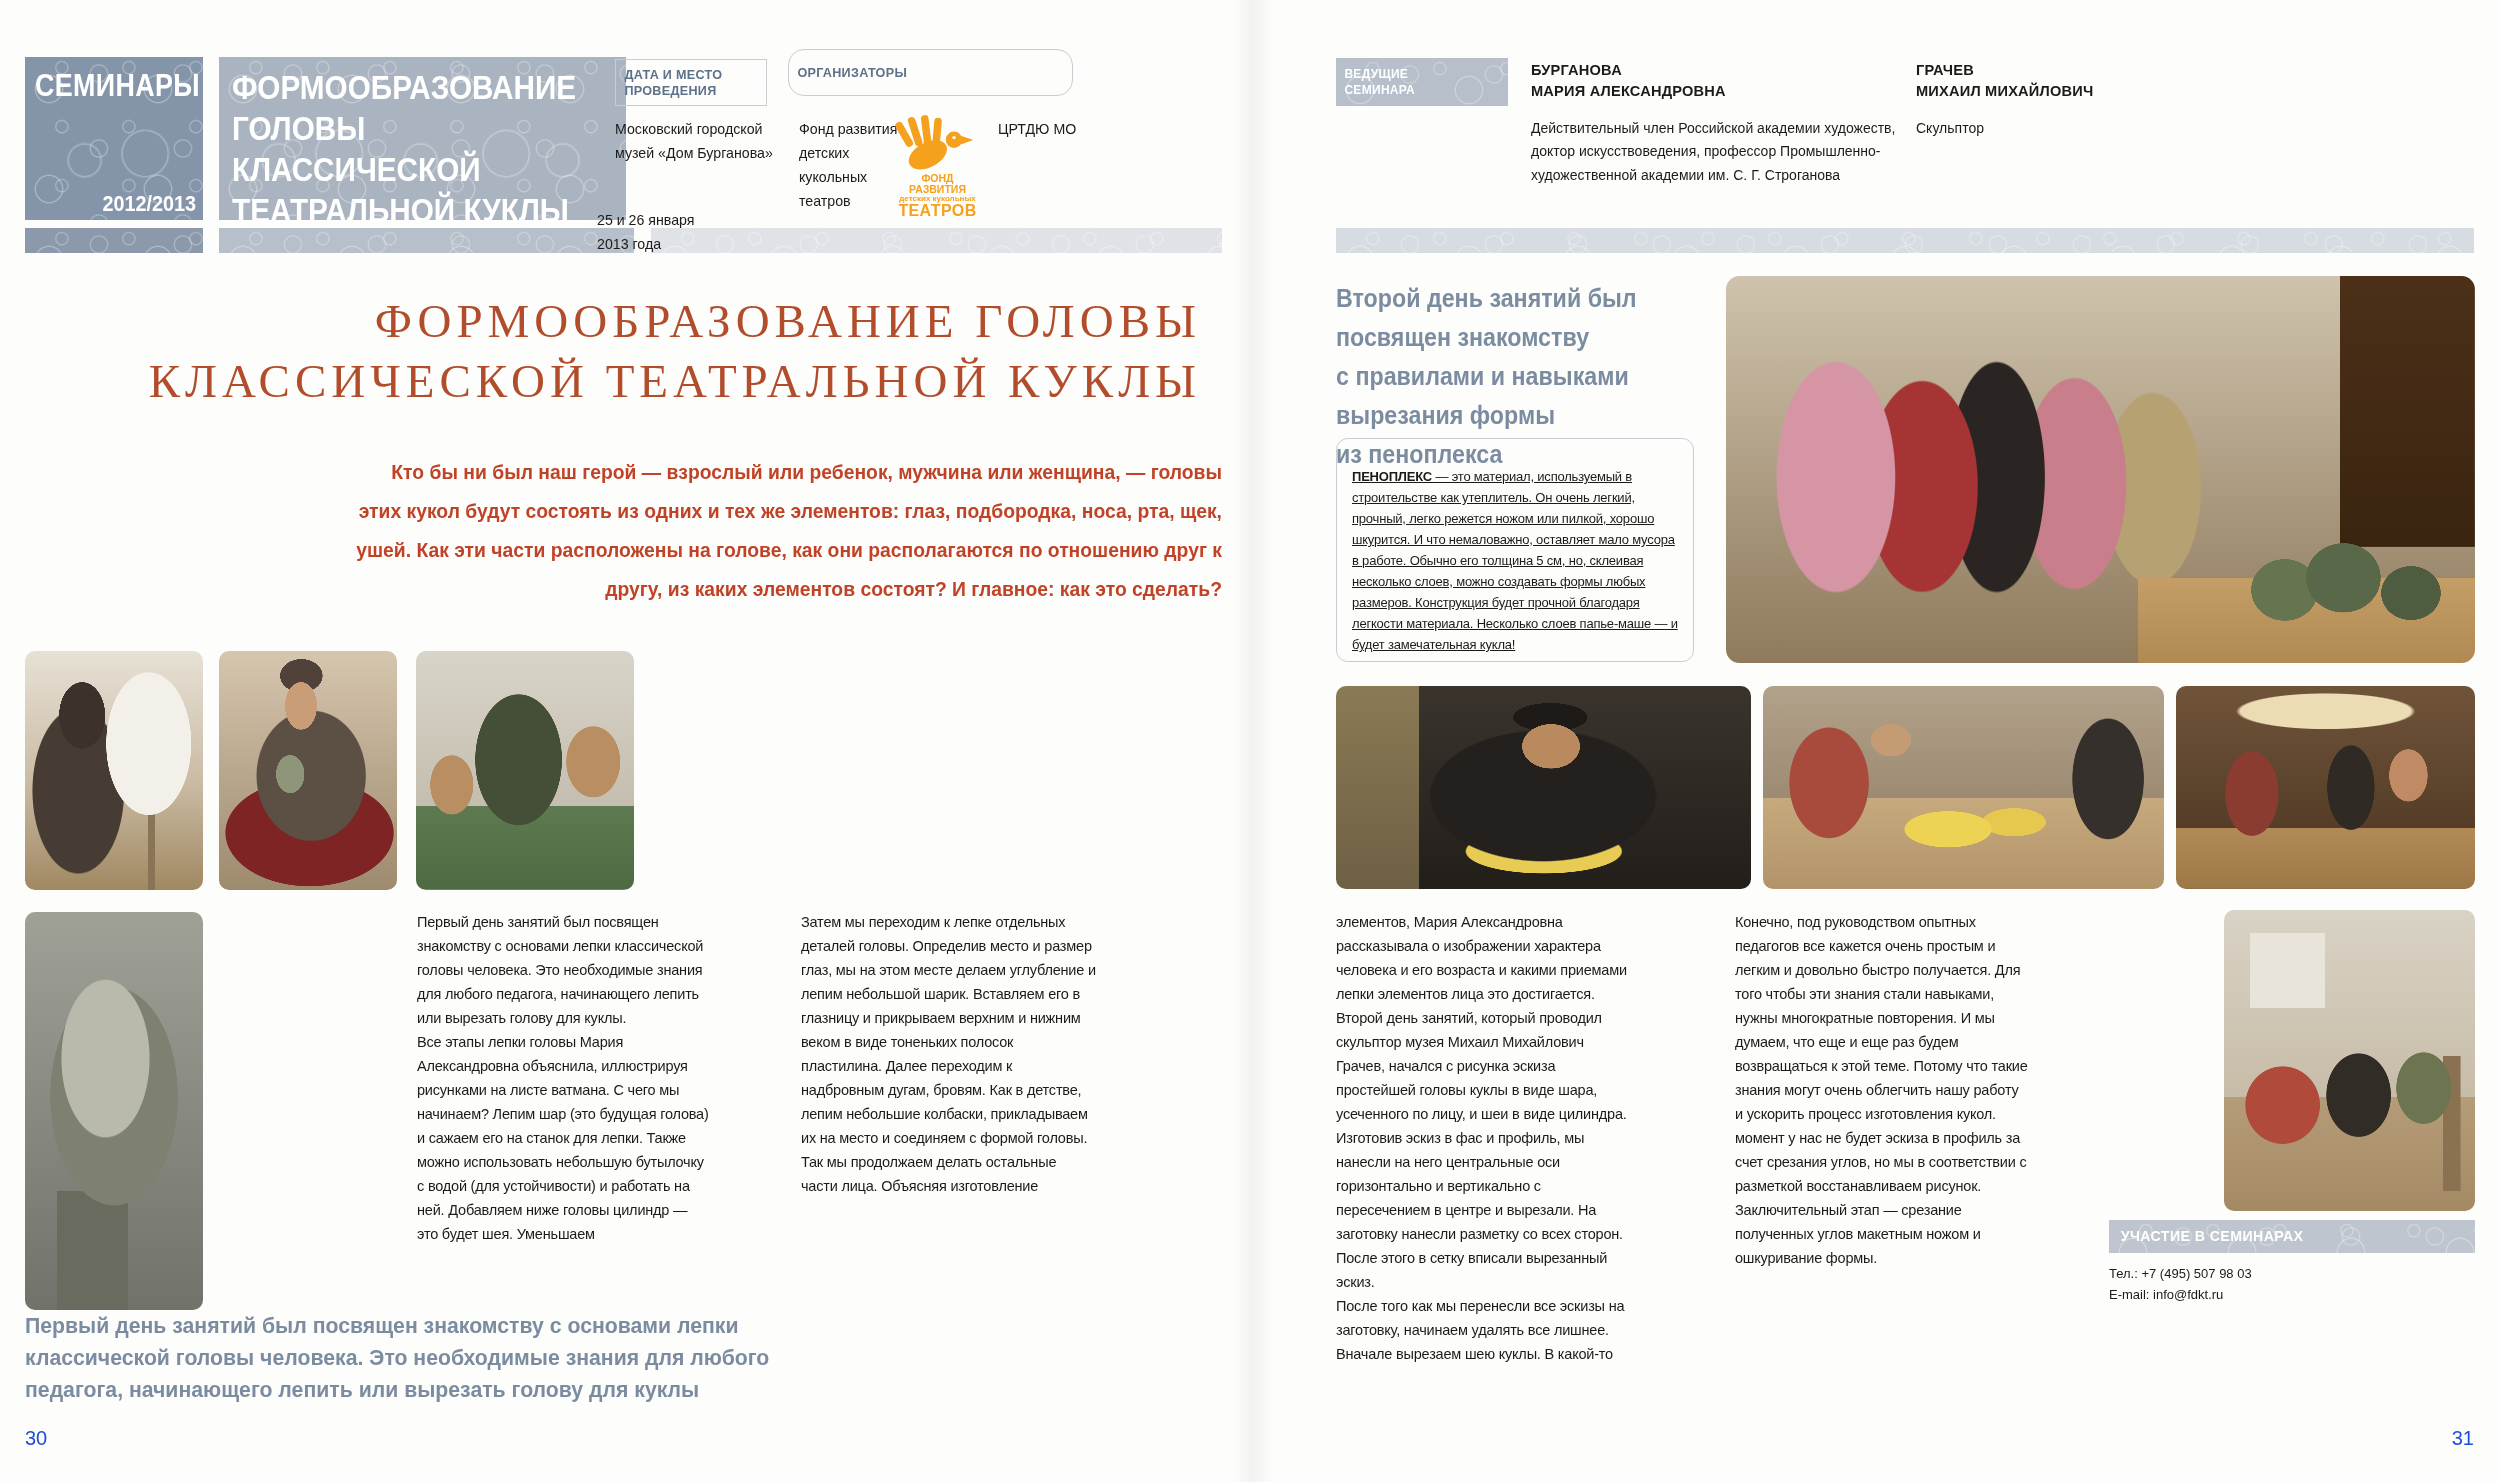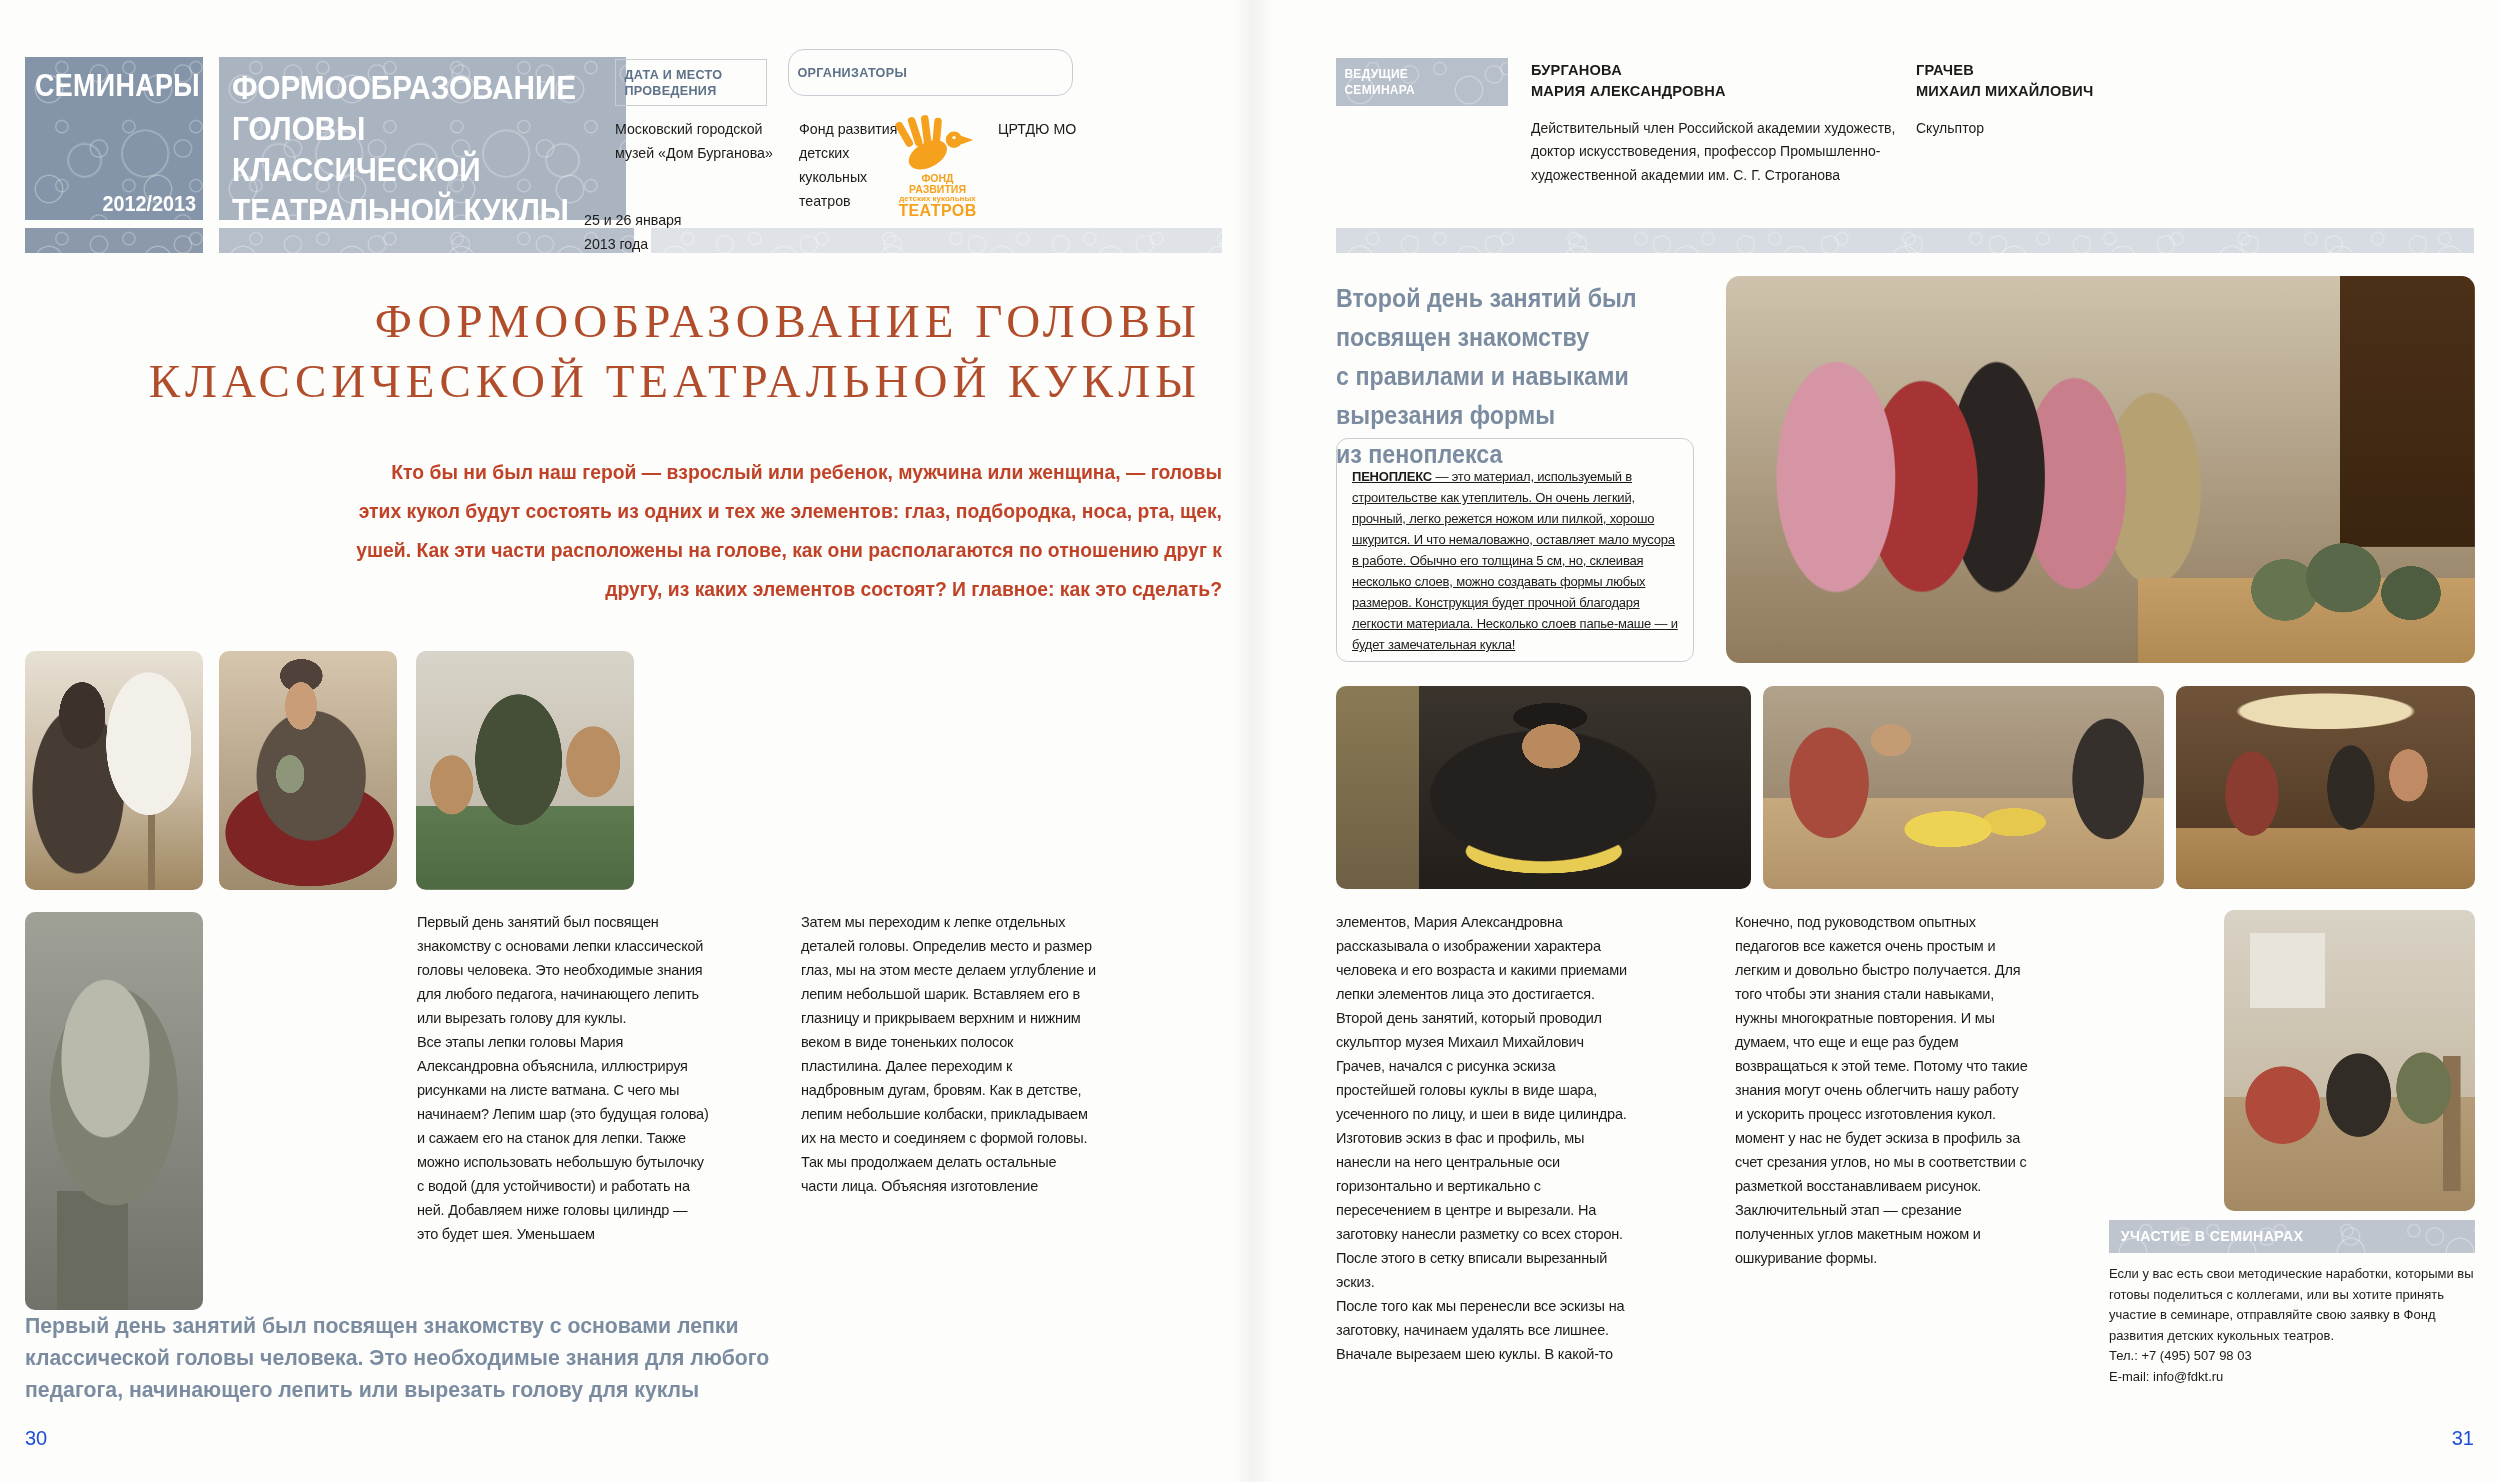--- a/index.html
+++ b/index.html
@@ -161,21 +161,21 @@
   </div>
 
   <div class="abs strip orn" style="left:25px;width:178px;background-color:#8b99ab;"></div>
   <div class="abs strip orn" style="left:219px;width:415px;background-color:#b6bfca;"></div>
   <div class="abs strip orn" style="left:651px;width:571px;background-color:#dfe3e8;"></div>
 
   <div class="abs labelbox prel" style="left:615px;top:59px;width:152px;height:47px;">ДАТА И МЕСТО
 ПРОВЕДЕНИЯ</div>
   <div class="abs small-caps-note prel" style="left:615px;top:117px;width:209px;">Московский городской
 музей «Дом Бурганова»</div>
-  <div class="abs small-caps-note prel" style="left:584px;top:208px;width:209px;">25 и 26 января
+  <div class="abs small-caps-note prel" style="left:597px;top:208px;width:209px;">25 и 26 января
 2013 года</div>
 
   <div class="abs labelbox" style="left:788px;top:49px;width:285px;height:47px;padding-top:15px;border-radius:16px;">ОРГАНИЗАТОРЫ</div>
   <div class="abs small-caps-note prel" style="left:799px;top:117px;width:117px;">Фонд развития
 детских
 кукольных
 театров</div>
 
   <div class="abs" style="left:894px;top:115px;width:87px;">
     <svg width="87" height="55" viewBox="0 0 62 40">
@@ -259,21 +259,20 @@
   </div>
   <div class="abs body" style="left:1735px;top:910px;width:295px;">
     <p>Конечно, под руководством опытных педагогов все кажется очень простым и легким и довольно быстро получается. Для того чтобы эти знания стали навыками, нужны многократные повторения. И мы думаем, что еще и еще раз будем возвращаться к этой теме. Потому что такие знания могут очень облегчить нашу работу и ускорить процесс изготовления кукол.</p>
     <p>момент у нас не будет эскиза в профиль за счет срезания углов, но мы в соответствии с разметкой восстанавливаем рисунок. Заключительный этап — срезание полученных углов макетным ножом и ошкуривание формы.</p>
   </div>
 
   <div class="abs participbar orn">
     <span>УЧАСТИЕ В СЕМИНАРАХ</span>
   </div>
   <div class="abs particip-text" style="left:2109px;top:1264px;width:366px;">
-    <div>Если у вас есть свои методические наработки, которыми вы готовы поделиться с коллегами, или вы хотите принять участие в семинаре, отправляйте свою заявку в Фонд развития детских кукольных театров.</div>
     <div>Тел.: +7 (495) 507 98 03</div>
     <div>E-mail: info@fdkt.ru</div>
   </div>
 
   <div class="abs pagenum" style="left:2410px;top:1427px;width:64px;text-align:right;">31</div>
 
 </div>
 
 
 </body></html>

